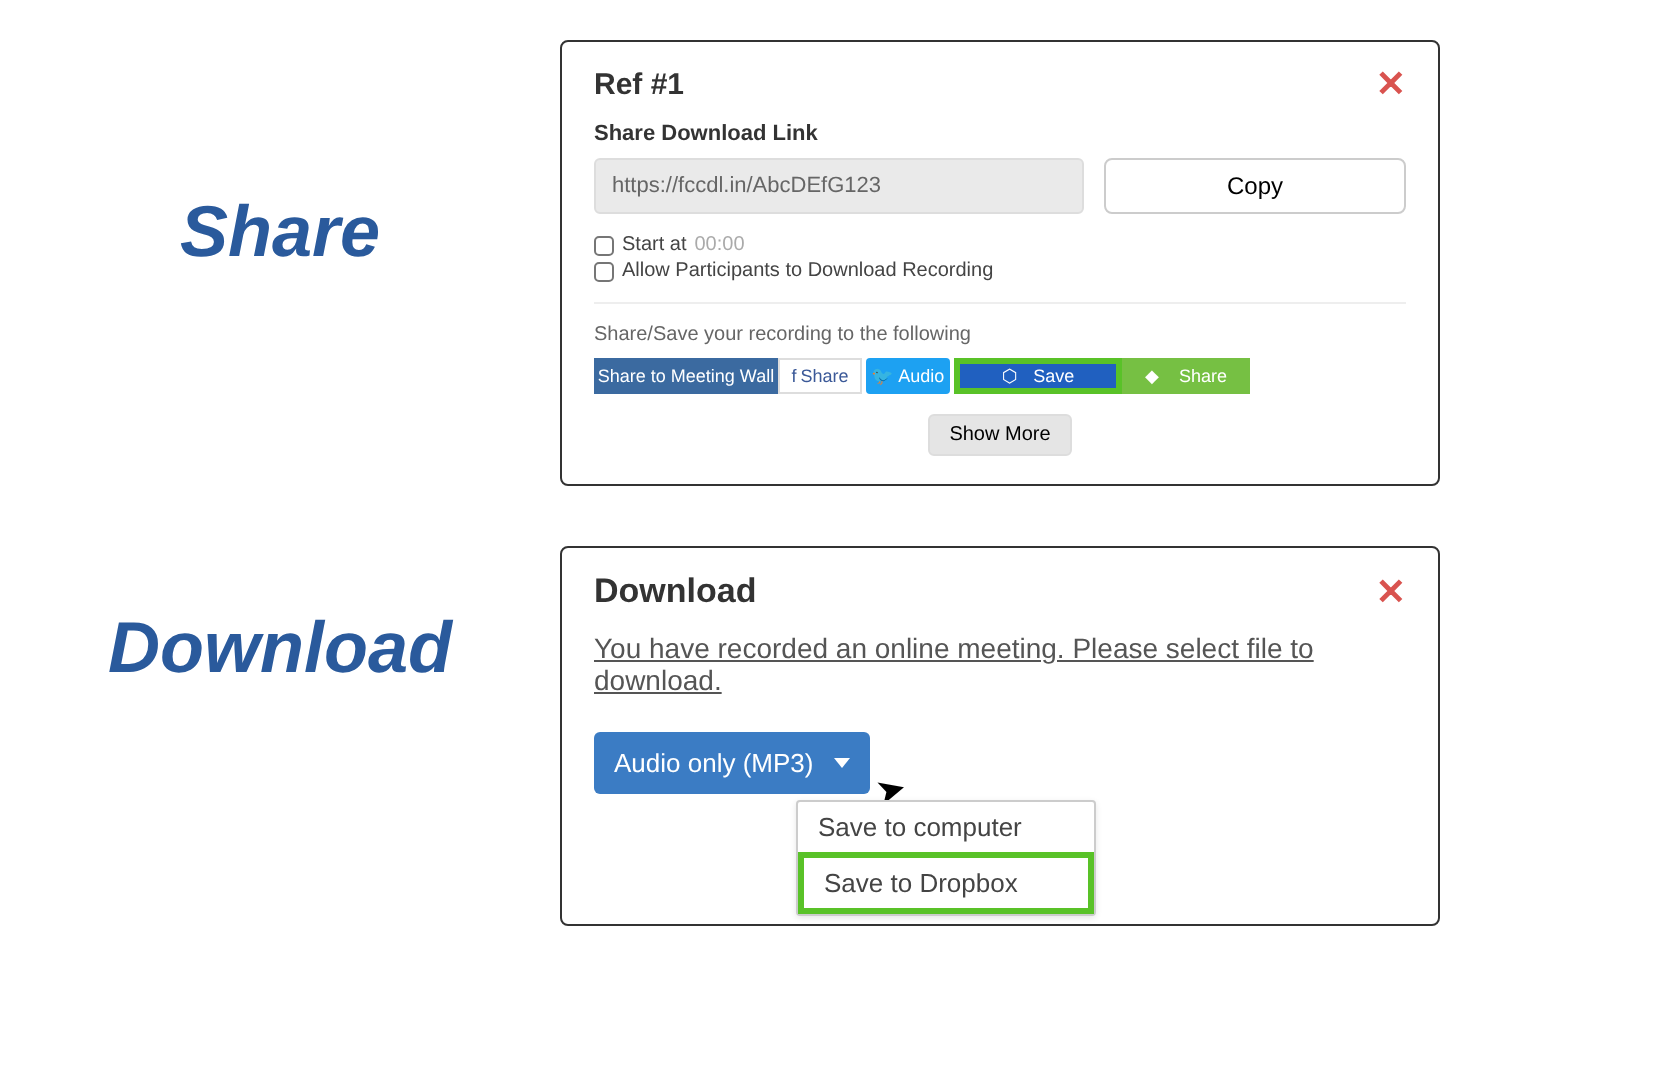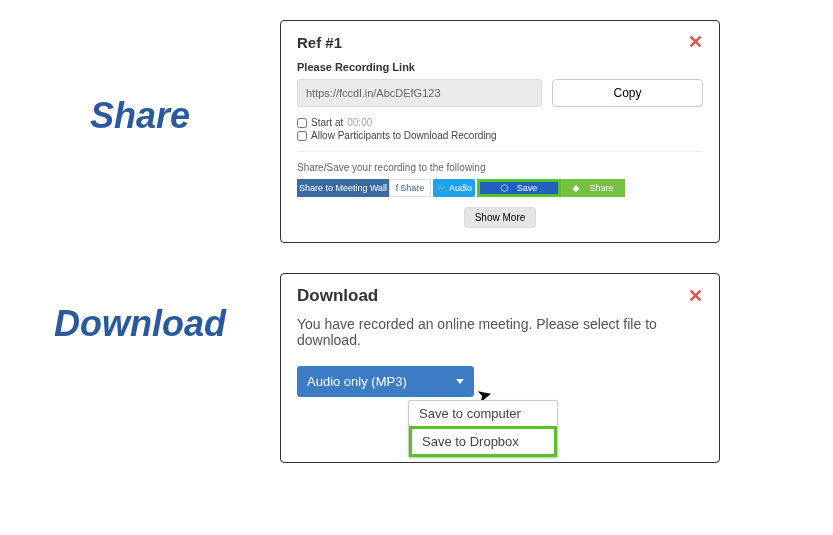--- a/index.html
+++ b/index.html
@@ -78,22 +78,22 @@
     .share-buttons { display: flex; align-items: stretch; height: 18px; }
     .sb { font-size: 9px; color: #fff; display: flex; align-items: center; justify-content: center; padding: 0 6px; white-space: nowrap; }
     .sb-meet { background: #3b6aa0; width: 92px; }
     .sb-fb { background: #fff; color: #3b5998; border: 1px solid #ddd; width: 42px; gap: 2px; }
     .sb-tw { background: #1da1f2; width: 42px; border-radius: 2px; margin: 0 2px; gap: 2px; }
     .sb-dropbox-wrap { border: 3px solid #59c228; padding: 0; display: flex; }
     .sb-dropbox { background: #2060c0; width: 78px; gap: 8px; }
     .sb-ever { background: #76c043; width: 64px; gap: 10px; }
     .showmore-row { display: flex; justify-content: center; margin-top: 10px; }
     .showmore-btn { border: 1px solid #ddd; background: #e5e5e5; border-radius: 3px; padding: 4px 10px; font-size: 10px; }
-    .dl-text { font-size: 14px; color: #555; padding: 0 16px; margin-bottom: 18px; }
-    .dl-dropdown { margin: 0 16px 65px; position: relative; width: 177px; }
+    .dl-text { font-size: 14px; color: #555; padding: 0 16px; margin-bottom: 18px; text-decoration: underline; }
+    .dl-dropdown { margin: 0 16px 65px; position: relative; width: 138px; }
     .dl-btn {
       background: #3b7cc4;
       color: #fff;
       border: none;
       border-radius: 3px;
       font-size: 13px;
       padding: 8px 10px;
       display: flex;
       align-items: center;
       width: 100%;
@@ -111,21 +111,21 @@
       position: absolute;
       right: -18px;
       top: 18px;
       font-size: 18px;
       color: #000;
       transform: rotate(-15deg);
       pointer-events: none;
     }
     .dl-menu {
       position: absolute;
-      left: 111px;
+      left: 101px;
       top: 34px;
       background: #fff;
       border: 1px solid #ccc;
       border-radius: 2px;
       min-width: 150px;
       box-shadow: 0 1px 3px rgba(0,0,0,0.1);
     }
     .dl-menu-item {
       font-size: 13px;
       padding: 5px 10px;
@@ -140,21 +140,21 @@
 <body>
 
 <div class="row">
   <div class="label-col share-label">Share</div>
   <div class="panel share-panel">
     <div class="panel-header">
       <div class="panel-title">Ref #1</div>
       <div class="close-x">✕</div>
     </div>
     <div class="panel-body">
-      <div class="section-label">Please Recording Link</div>
+      <div class="section-label">Share Download Link</div>
       <div class="link-row">
         <input class="link-input" readonly="" value="https://fccdl.in/AbcDEfG123" style="">
         <button class="copy-btn">Copy</button>
       </div>
       <div class="check-row">
         <input type="checkbox" style="">
         <span>Start at</span>
         <span class="muted">00:00</span>
       </div>
       <div class="check-row">

